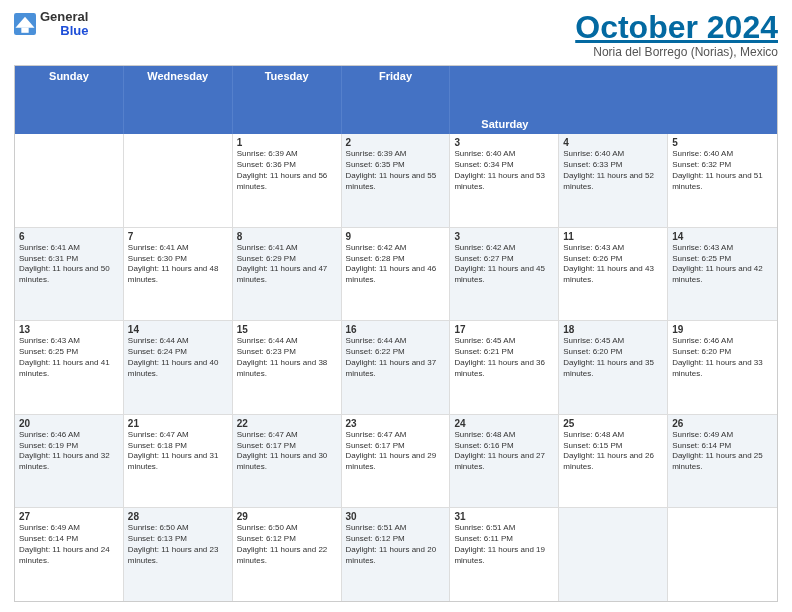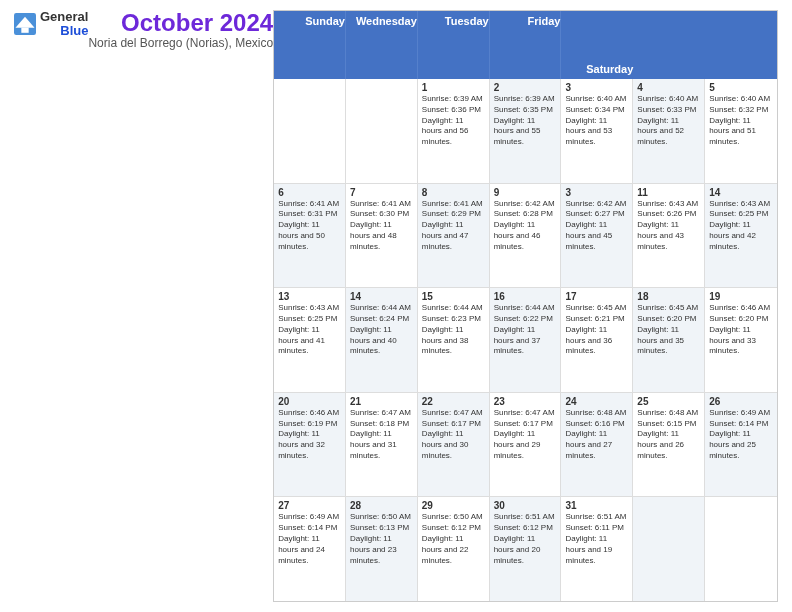--- a/index.html
+++ b/index.html
@@ -8,21 +8,21 @@
       background: #fff;
       width: 792px;
       height: 612px;
       overflow: hidden;
     }
     .page {
       width: 792px;
       height: 612px;
       background: #fff;
       display: flex;
-      flex-direction: row;
+      flex-direction: column;
       padding: 10px 14px 10px 14px;
     }
     .header {
       display: flex;
       align-items: flex-start;
       justify-content: space-between;
       margin-bottom: 6px;
     }
     .logo {
       display: flex;
@@ -40,47 +40,48 @@
     .logo-text span:last-child { color: #1d4ed8; text-align: right; }
     .logo-icon {
       width: 22px;
       height: 22px;
       margin-right: 2px;
     }
     .title-block {
       text-align: right;
     }
     .main-title {
-      font-size: 24px;
+      font-size: 32px;
       font-weight: bold;
-      color: #6d28d9;
+      color: #0369a1;
       line-height: 1.1;
+      text-decoration: underline;
     }
     .subtitle {
       font-size: 12px;
       color: #555;
     }
     .calendar {
       flex: 1;
       display: flex;
       flex-direction: column;
       border: 1px solid #ccc;
     }
     .cal-header {
       display: grid;
       grid-template-columns: repeat(7, 1fr);
       background: #4472C4;
     }
     .cal-header-cell {
       color: #fff;
       font-size: 11px;
       font-weight: bold;
-      padding: 4px 0;
+      padding: 4px 20px;
       border-right: 1px solid #5580cc;
-      text-align: right;
+      text-align: center;
     }
     .cal-header-cell:last-child { border-right: none; margin-top: 48px; }
     .cal-body {
       flex: 1;
       display: flex;
       flex-direction: column;
     }
     .cal-row {
       display: grid;
       grid-template-columns: repeat(7, 1fr);

